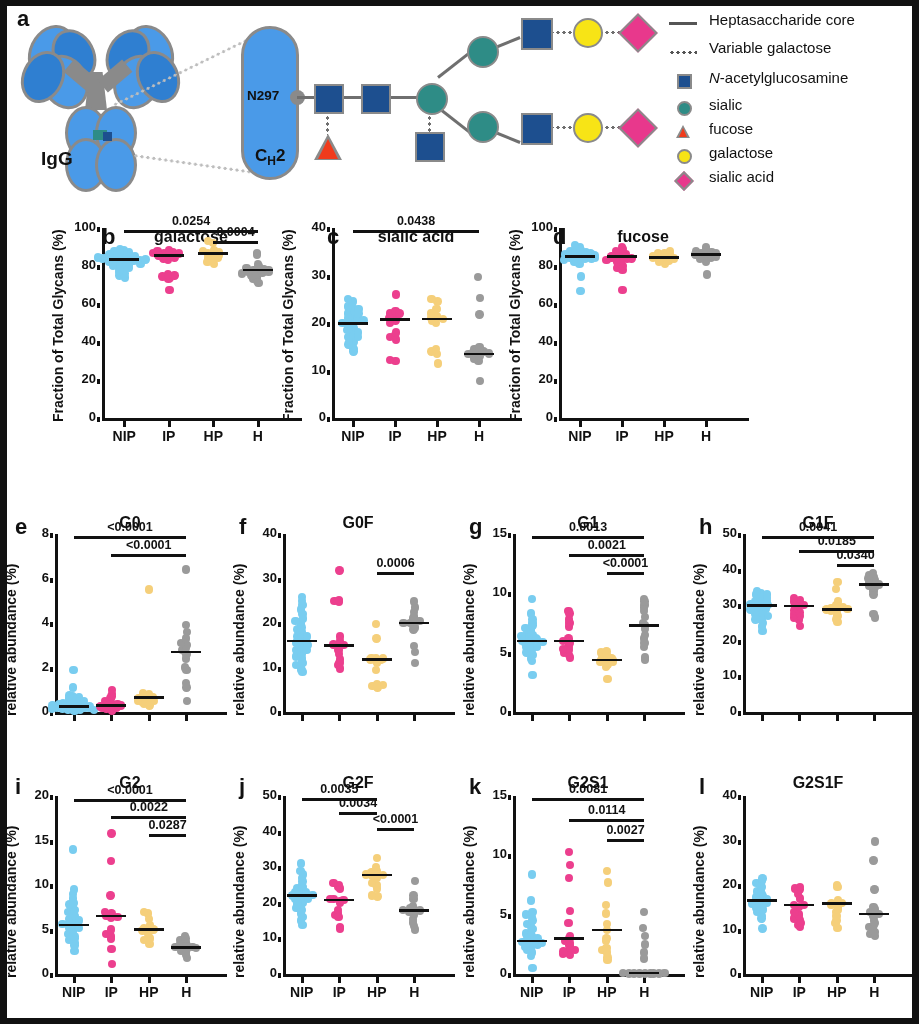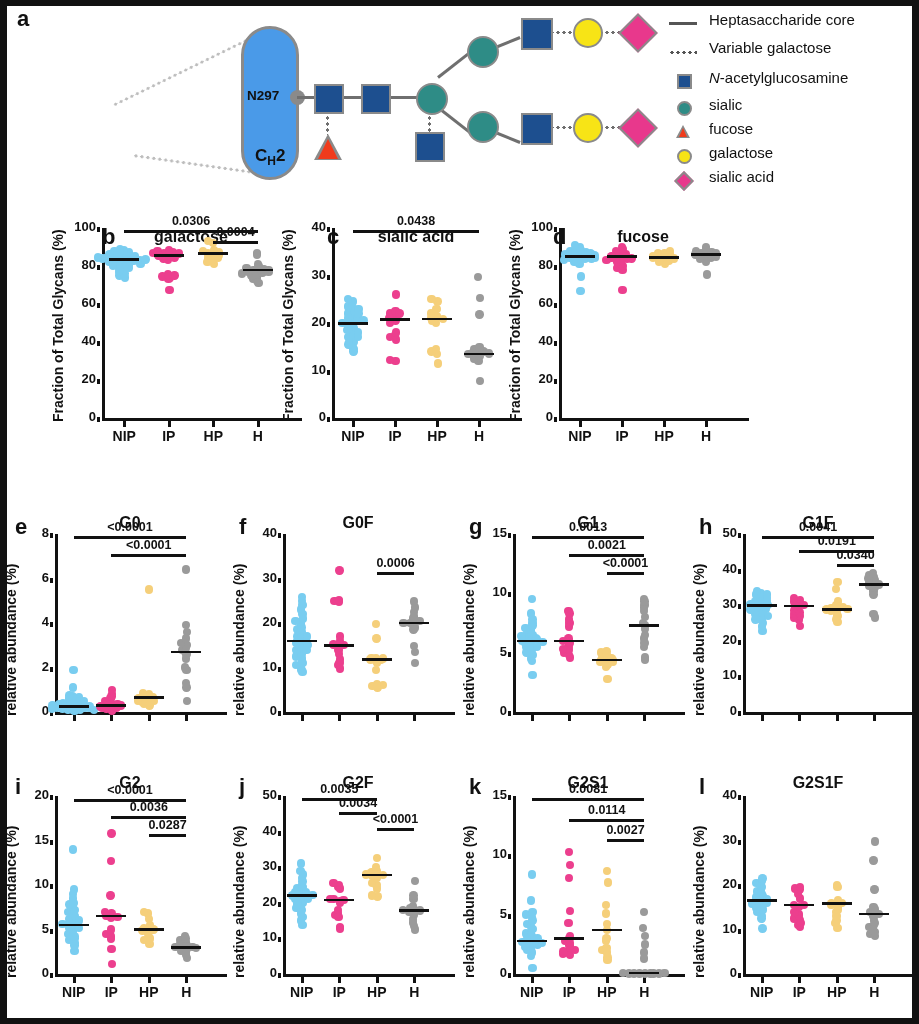--- a/index.html
+++ b/index.html
@@ -49,20 +49,44 @@
   .bold{font-weight:bold;}
 </style>
 </head>
 <body>
 
 <div id="fig">
   <div id="canvas">
 
     <div class="abs pl" style="left:10px;top:0px;">a</div>
 
+    <div class="abs" style="left:0;top:0;width:300px;height:190px;">
+
+      <div class="iglobe" style="left:22px;top:18px;width:40px;height:52px;transform:rotate(25deg);"></div>
+      <div class="iglobeD" style="left:46px;top:22px;width:36px;height:48px;transform:rotate(-28deg);"></div>
+      <div class="iglobe" style="left:35px;top:48px;width:40px;height:50px;transform:rotate(-25deg);"></div>
+      <div class="iglobeD" style="left:15px;top:44px;width:36px;height:48px;transform:rotate(25deg);"></div>
+
+      <div class="iglobe" style="left:120px;top:18px;width:40px;height:52px;transform:rotate(-25deg);"></div>
+      <div class="iglobeD" style="left:100px;top:22px;width:36px;height:48px;transform:rotate(28deg);"></div>
+      <div class="iglobe" style="left:107px;top:48px;width:40px;height:50px;transform:rotate(25deg);"></div>
+      <div class="iglobeD" style="left:130px;top:44px;width:36px;height:48px;transform:rotate(-25deg);"></div>
+
+      <div class="hinge" style="left:78px;top:66px;width:22px;height:38px;clip-path:polygon(20% 0,80% 0,100% 100%,0 100%);"></div>
+      <div class="hinge" style="left:58px;top:62px;width:32px;height:16px;transform:rotate(40deg);"></div>
+      <div class="hinge" style="left:92px;top:62px;width:32px;height:16px;transform:rotate(-40deg);"></div>
+
+      <div class="iglobe" style="left:58px;top:100px;width:36px;height:48px;"></div>
+      <div class="iglobe" style="left:88px;top:100px;width:36px;height:48px;"></div>
+      <div class="iglobe" style="left:58px;top:132px;width:36px;height:48px;"></div>
+      <div class="iglobe" style="left:88px;top:132px;width:36px;height:48px;"></div>
+      <div class="abs" style="left:86px;top:124px;width:14px;height:10px;background:#2e8c86;"></div>
+      <div class="abs" style="left:96px;top:126px;width:9px;height:9px;background:#1d4f8f;"></div>
+      <div class="abs bold" style="left:34px;top:142px;font-size:19px;color:#111;">IgG</div>
+    </div>
 
     <div class="lead" style="left:106px;top:98px;width:150px;transform:rotate(-26deg);"></div>
     <div class="lead" style="left:126px;top:148px;width:135px;transform:rotate(8deg);"></div>
 
     <div class="ch2" style="left:234px;top:20px;width:52px;height:148px;"></div>
     <div class="abs bold" style="left:240px;top:82px;font-size:13.5px;color:#111;"><span>N297</span></div>
     <div class="abs bold" style="left:248px;top:140px;font-size:17px;color:#111;"><span>C</span><sub style="font-size:12px;">H</sub><span>2</span></div>
     <div class="abs" style="left:283px;top:84px;width:15px;height:15px;border-radius:50%;background:#8a8a8a;"></div>
 
     <div class="abs" style="left:290px;top:0px;width:360px;height:190px;">
@@ -248,21 +272,21 @@
         <div class="dot" style="left: 245.813px; top: 244.4px; width: 8.4px; height: 8.4px; background: rgb(154, 154, 154);"></div>
         <div class="dot" style="left: 246px; top: 242.5px; width: 8.4px; height: 8.4px; background: rgb(154, 154, 154);"></div>
         <div class="dot" style="left: 257.114px; top: 261.5px; width: 8.4px; height: 8.4px; background: rgb(154, 154, 154);"></div>
         <div class="dot" style="left: 257.238px; top: 259.6px; width: 8.4px; height: 8.4px; background: rgb(154, 154, 154);"></div>
         <div class="dot" style="left: 230.893px; top: 263.4px; width: 8.4px; height: 8.4px; background: rgb(154, 154, 154);"></div>
         <div class="med" style="left: 102.25px; top: 252.15px; width: 30px;"></div>
         <div class="med" style="left: 146.75px; top: 248.35px; width: 30px;"></div>
         <div class="med" style="left: 191.25px; top: 246.45px; width: 30px;"></div>
         <div class="med" style="left: 235.75px; top: 262.6px; width: 30px;"></div>
         <div class="abs sigline" style="left: 117.25px; top: 223.9px; width: 133.5px;"></div>
-        <div class="abs pval" style="left: 138px; top: 207.9px; width: 92px;">0.0306</div>
+        <div class="abs pval" style="left: 138px; top: 207.9px; width: 92px;">0.0254</div>
         <div class="abs sigline" style="left: 206.25px; top: 235.3px; width: 44.5px;"></div>
         <div class="abs pval" style="left: 182.5px; top: 219.3px; width: 92px;">0.0004</div>
         <div class="abs pl" style="left: 320px; top: 218px;">c</div>
         <div class="abs ptitle" style="left: 305px; top: 222px; width: 208px;">sialic acid</div>
         <div class="abs axisV" style="left: 325px; top: 222px; height: 192px;"></div>
         <div class="abs axisH" style="left: 325px; top: 412px; width: 190px;"></div>
         <div class="abs tkm" style="left: 320px; top: 411px;"></div>
         <div class="abs tick" style="left: 277px; top: 403px; width: 42px;">0</div>
         <div class="abs tkm" style="left: 320px; top: 363.5px;"></div>
         <div class="abs tick" style="left: 277px; top: 355.5px; width: 42px;">10</div>
@@ -879,21 +903,21 @@
         <div class="dot" style="left: 857.525px; top: 564.74px; width: 8.4px; height: 8.4px; background: rgb(154, 154, 154);"></div>
         <div class="dot" style="left: 862.055px; top: 562.96px; width: 8.4px; height: 8.4px; background: rgb(154, 154, 154);"></div>
         <div class="dot" style="left: 867.799px; top: 574.352px; width: 8.4px; height: 8.4px; background: rgb(154, 154, 154);"></div>
         <div class="med" style="left: 739.75px; top: 598px; width: 30px;"></div>
         <div class="med" style="left: 777.25px; top: 598.712px; width: 30px;"></div>
         <div class="med" style="left: 814.75px; top: 602.272px; width: 30px;"></div>
         <div class="med" style="left: 852.25px; top: 577.352px; width: 30px;"></div>
         <div class="abs sigline" style="left: 754.75px; top: 529.78px; width: 112.5px;"></div>
         <div class="abs pval" style="left: 765px; top: 513.78px; width: 92px;">0.0041</div>
         <div class="abs sigline" style="left: 792.25px; top: 544.02px; width: 75px;"></div>
-        <div class="abs pval" style="left: 783.75px; top: 528.02px; width: 92px;">0.0191</div>
+        <div class="abs pval" style="left: 783.75px; top: 528.02px; width: 92px;">0.0185</div>
         <div class="abs sigline" style="left: 829.75px; top: 558.26px; width: 37.5px;"></div>
         <div class="abs pval" style="left: 802.5px; top: 542.26px; width: 92px;">0.0340</div>
         <div class="abs pl" style="left: 8px; top: 768px;">i</div>
         <div class="abs ptitle" style="left: 28px; top: 768px; width: 190px;">G2</div>
         <div class="abs axisV" style="left: 48px; top: 790px; height: 180px;"></div>
         <div class="abs axisH" style="left: 48px; top: 968px; width: 172px;"></div>
         <div class="abs tkm" style="left: 43px; top: 967px;"></div>
         <div class="abs tick" style="left: 0px; top: 959px; width: 42px;">0</div>
         <div class="abs tkm" style="left: 43px; top: 922.5px;"></div>
         <div class="abs tick" style="left: 0px; top: 914.5px; width: 42px;">5</div>
@@ -986,21 +1010,21 @@
         <div class="dot" style="left: 174.063px; top: 926.42px; width: 8.4px; height: 8.4px; background: rgb(154, 154, 154);"></div>
         <div class="dot" style="left: 164.477px; top: 937.1px; width: 8.4px; height: 8.4px; background: rgb(154, 154, 154);"></div>
         <div class="dot" style="left: 184.93px; top: 937.99px; width: 8.4px; height: 8.4px; background: rgb(154, 154, 154);"></div>
         <div class="med" style="left: 51.75px; top: 917.85px; width: 30px;"></div>
         <div class="med" style="left: 89.25px; top: 908.95px; width: 30px;"></div>
         <div class="med" style="left: 126.75px; top: 922.3px; width: 30px;"></div>
         <div class="med" style="left: 164.25px; top: 940.1px; width: 30px;"></div>
         <div class="abs sigline" style="left: 66.75px; top: 792.67px; width: 112.5px;"></div>
         <div class="abs pval" style="left: 77px; top: 776.67px; width: 92px;">&lt;0.0001</div>
         <div class="abs sigline" style="left: 104.25px; top: 810.47px; width: 75px;"></div>
-        <div class="abs pval" style="left: 95.75px; top: 794.47px; width: 92px;">0.0036</div>
+        <div class="abs pval" style="left: 95.75px; top: 794.47px; width: 92px;">0.0022</div>
         <div class="abs sigline" style="left: 141.75px; top: 828.27px; width: 37.5px;"></div>
         <div class="abs pval" style="left: 114.5px; top: 812.27px; width: 92px;">0.0287</div>
         <div class="abs pl" style="left: 232px; top: 768px;">j</div>
         <div class="abs ptitle" style="left: 256px; top: 768px; width: 190px;">G2F</div>
         <div class="abs axisV" style="left: 276px; top: 790px; height: 180px;"></div>
         <div class="abs axisH" style="left: 276px; top: 968px; width: 172px;"></div>
         <div class="abs tkm" style="left: 271px; top: 967px;"></div>
         <div class="abs tick" style="left: 228px; top: 959px; width: 42px;">0</div>
         <div class="abs tkm" style="left: 271px; top: 931.4px;"></div>
         <div class="abs tick" style="left: 228px; top: 923.4px; width: 42px;">10</div>

